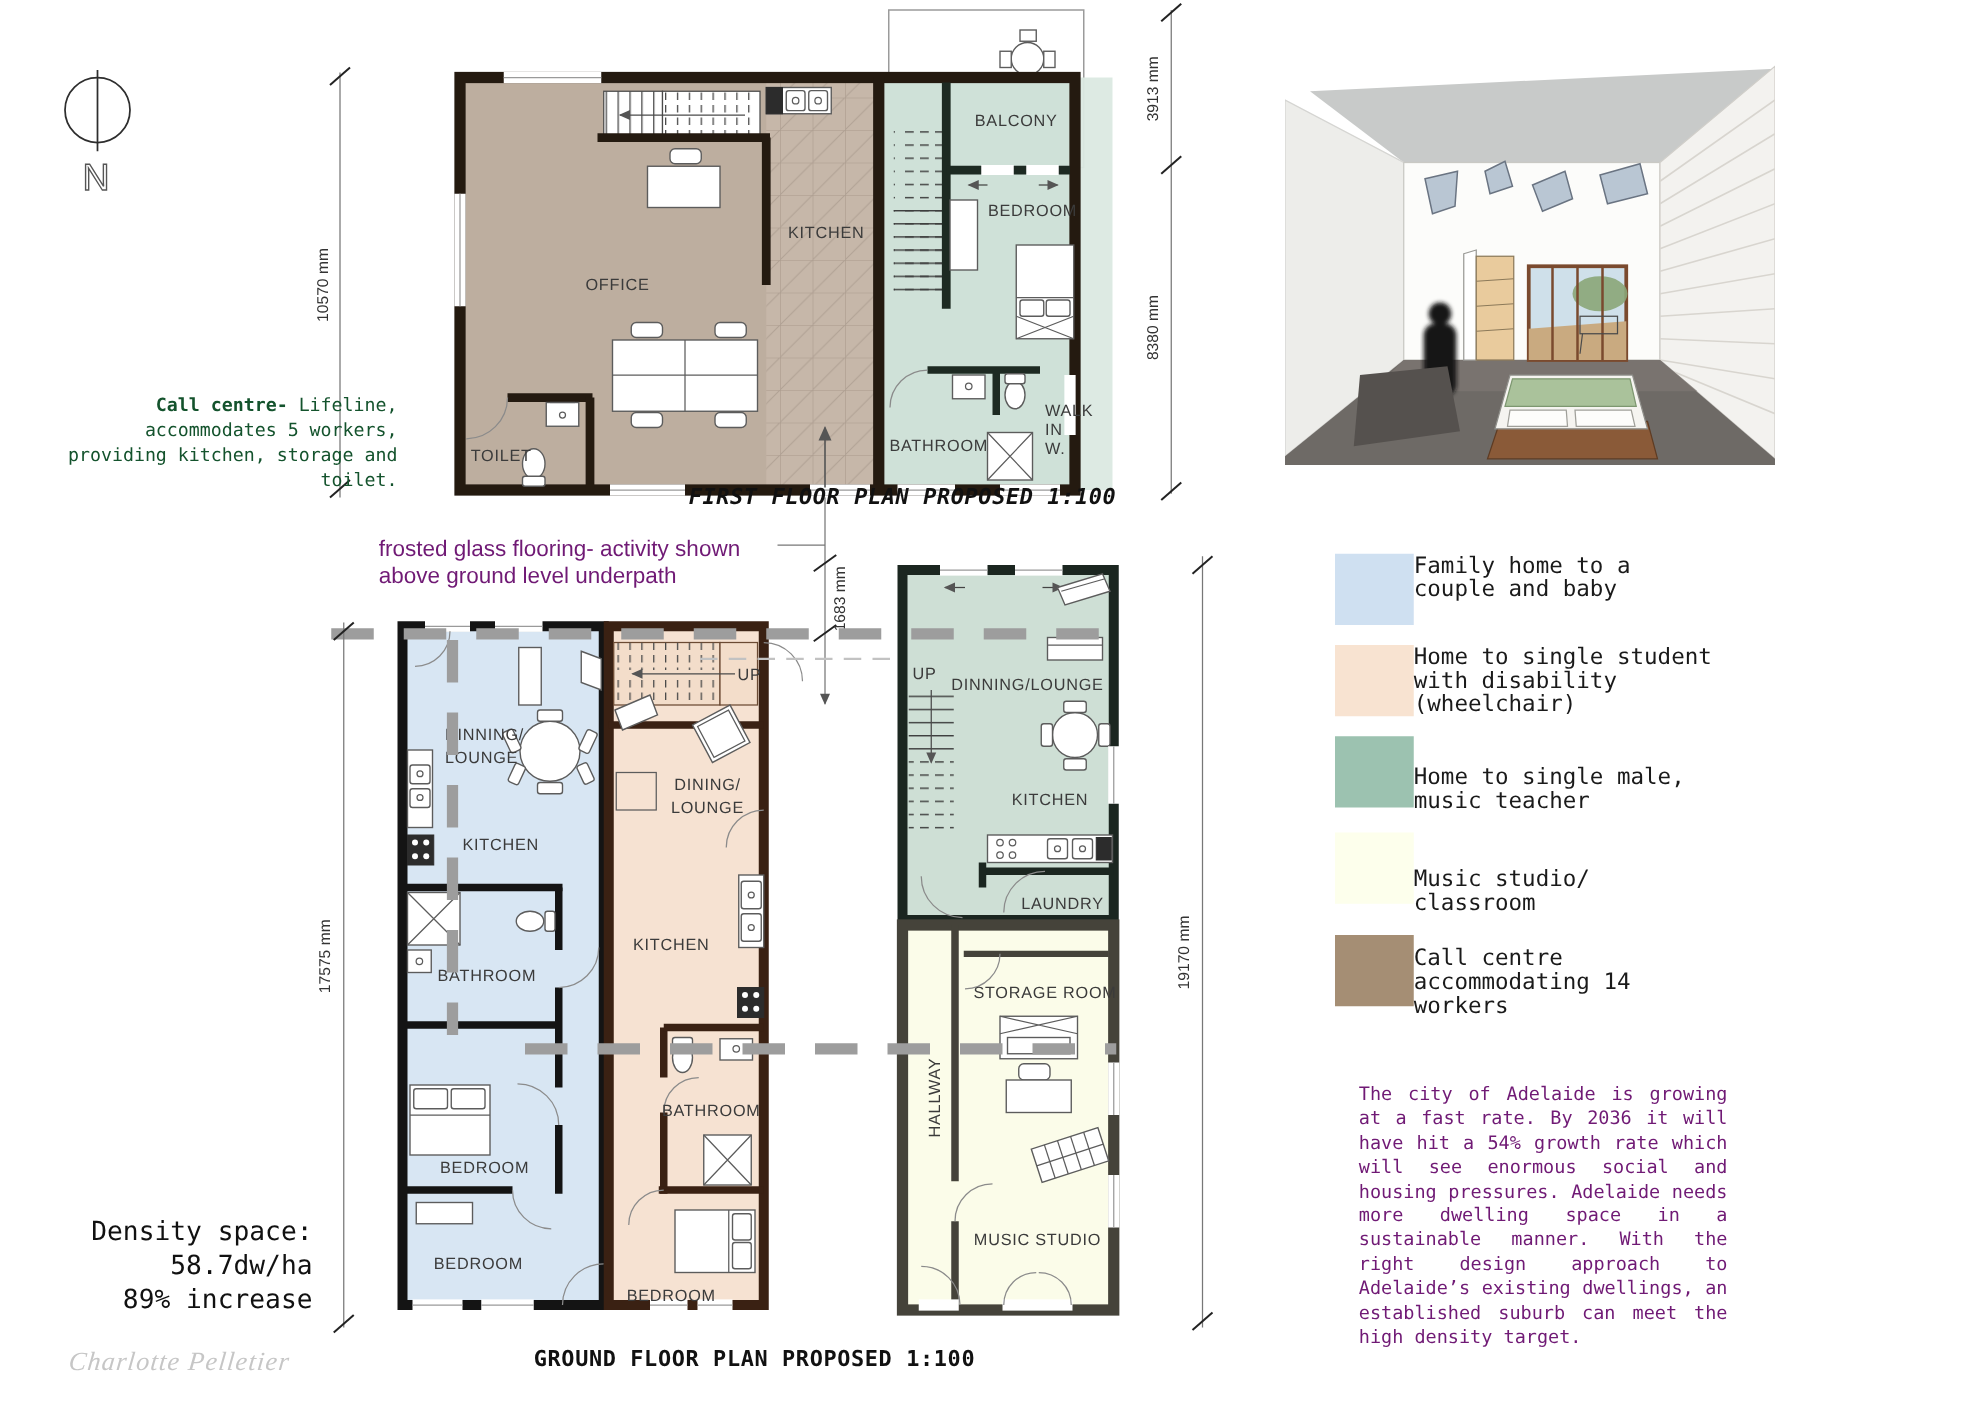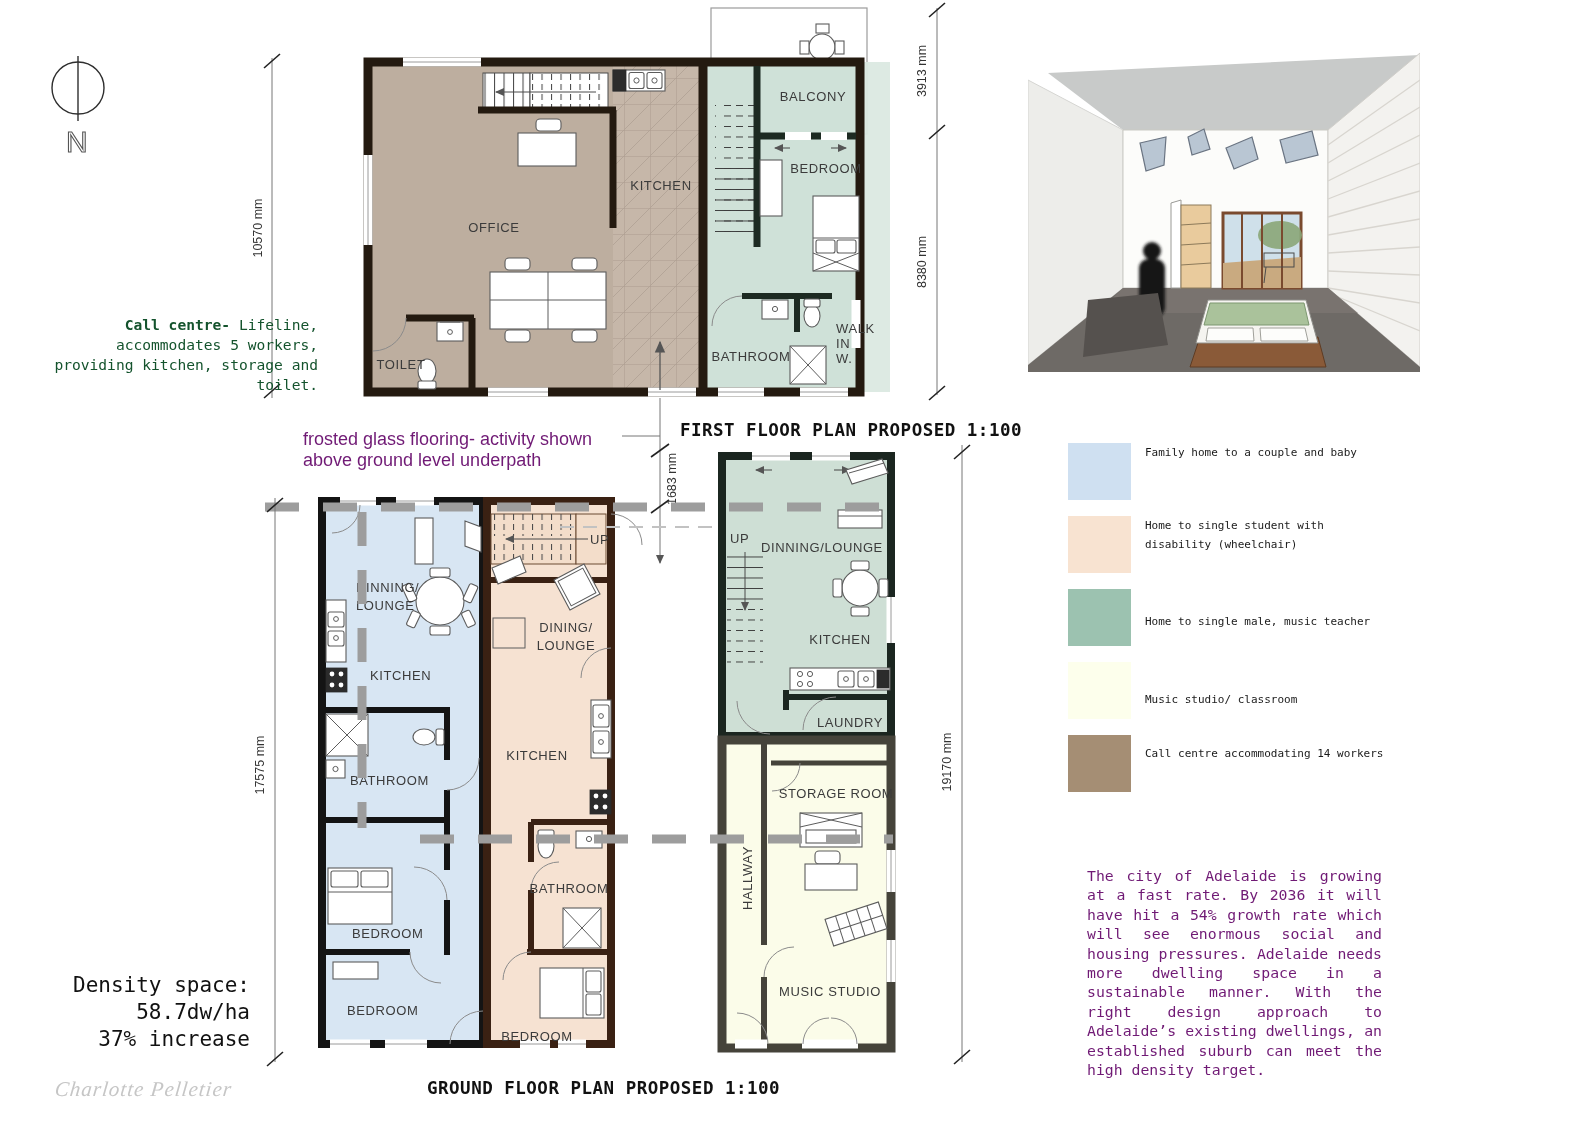--- a/index.html
+++ b/index.html
@@ -14,40 +14,40 @@
   .fl{stroke:#5c5c5c;stroke-width:1;fill:none;}
   .thin{stroke:#8b8b8b;stroke-width:1;fill:none;}
   .dimline{stroke:#777;stroke-width:1;fill:none;}
   .dimtick{stroke:#222;stroke-width:1.6;}
   .graydash{stroke:#9d9d9d;stroke-width:9;stroke-dasharray:34 24;fill:none;}
   .thindash{stroke:#c2c2c2;stroke-width:1.8;stroke-dasharray:14 9;fill:none;}
   .win{fill:#fff;}
   .winl{stroke:#9a9a9a;stroke-width:1;}
 
   .title{font-family:"DejaVu Sans Mono","Liberation Mono",monospace;font-weight:bold;font-size:17.5px;color:#111;letter-spacing:.5px;white-space:nowrap;}
-  #first-floor-title{left:422px;top:420px;width:600px;text-align:right;}
+  #first-floor-title{left:422px;top:388px;width:600px;text-align:center;font-style:italic;}
   #ground-floor-title{left:427px;top:1078px;width:600px;text-align:left;}
 
   #call-centre-note{left:30px;top:315px;width:288px;text-align:right;
     font-family:"DejaVu Sans Mono","Liberation Mono",monospace;font-size:14.6px;line-height:20px;color:#14532d;}
   #call-centre-note b{font-weight:bold;}
 
   #frosted-note{left:303px;top:429px;width:330px;font-size:18px;color:#701a75;}
 
   #density-note{left:20px;top:972px;width:230px;text-align:right;
     font-family:"DejaVu Sans Mono","Liberation Mono",monospace;font-size:21px;line-height:27px;color:#111;}
 
   #signature{left:55px;top:1077px;font-family:"Liberation Serif",serif;font-style:italic;
     font-size:21px;color:#c6c6c6;letter-spacing:1px;transform:skewX(-6deg);}
 
   #legend{left:1068px;top:443px;width:330px;}
   .legend-item{display:flex;align-items:flex-start;margin-bottom:16px;}
   .legend-swatch{width:63px;height:57px;flex:0 0 63px;}
-  .legend-label{margin-left:14px;font-family:"DejaVu Sans Mono","Liberation Mono",monospace;
-    font-size:11px;line-height:19px;color:#1a1a1a;width:245px;}
+  .legend-label{margin-left:0;font-family:"DejaVu Sans Mono","Liberation Mono",monospace;
+    font-size:18px;line-height:19px;color:#1a1a1a;width:245px;}
   .legend-item:nth-child(3) .legend-label{padding-top:23px;}
   .legend-item:nth-child(4) .legend-label{padding-top:28px;}
   .legend-item:nth-child(5) .legend-label{padding-top:9px;}
 
   #adelaide-paragraph{left:1087px;top:866px;width:295px;text-align:justify;
     font-family:"DejaVu Sans Mono","Liberation Mono",monospace;font-size:14.8px;line-height:19.4px;color:#701a75;}
 </style>
 </head>
 <body>
 
@@ -554,16 +554,16 @@
       <div class="legend-swatch" style="background: rgb(165, 142, 116);"></div>
       <div class="legend-label">Call centre accommodating 14 workers</div>
     </div>
   </div>
 
 <div class="abs" id="adelaide-paragraph">The city of Adelaide is growing at a fast rate. By 2036 it will have hit a 54% growth rate which will see enormous social and housing pressures.  Adelaide needs more dwelling space in a sustainable manner. With the right design approach to Adelaide’s existing dwellings, an established suburb can meet the high density target.</div>
 
 <div class="abs" id="density-note">
   <div>Density space:</div>
   <div>58.7dw/ha</div>
-  <div>37% increase</div>
+  <div>89% increase</div>
 </div>
 
 <div class="abs" id="signature">Charlotte Pelletier</div>
 
 </body></html>

